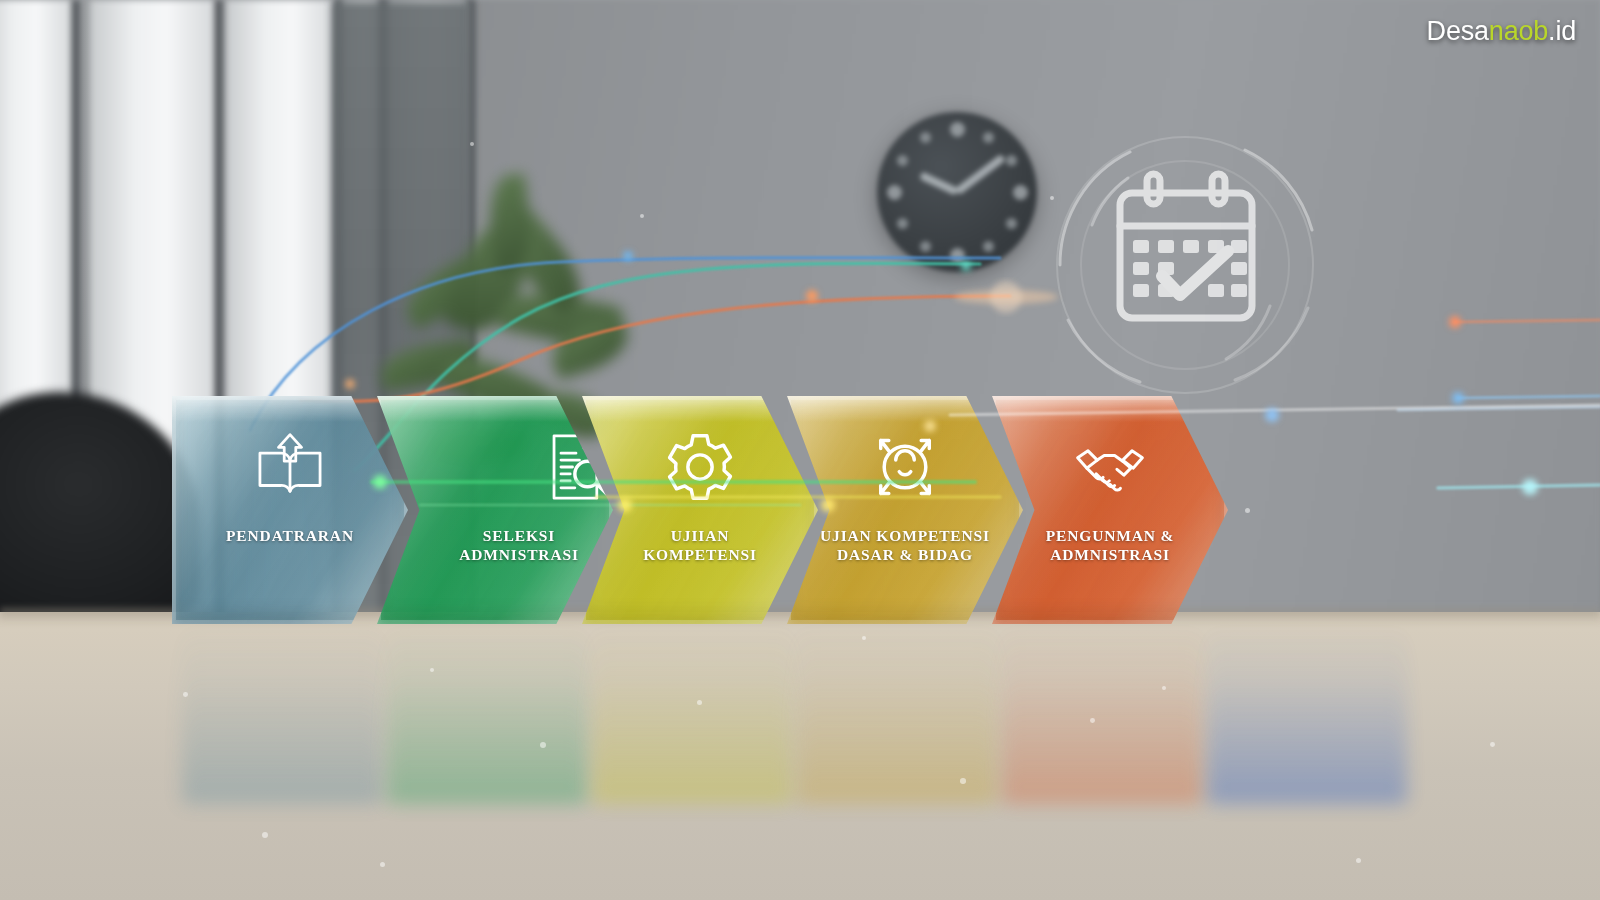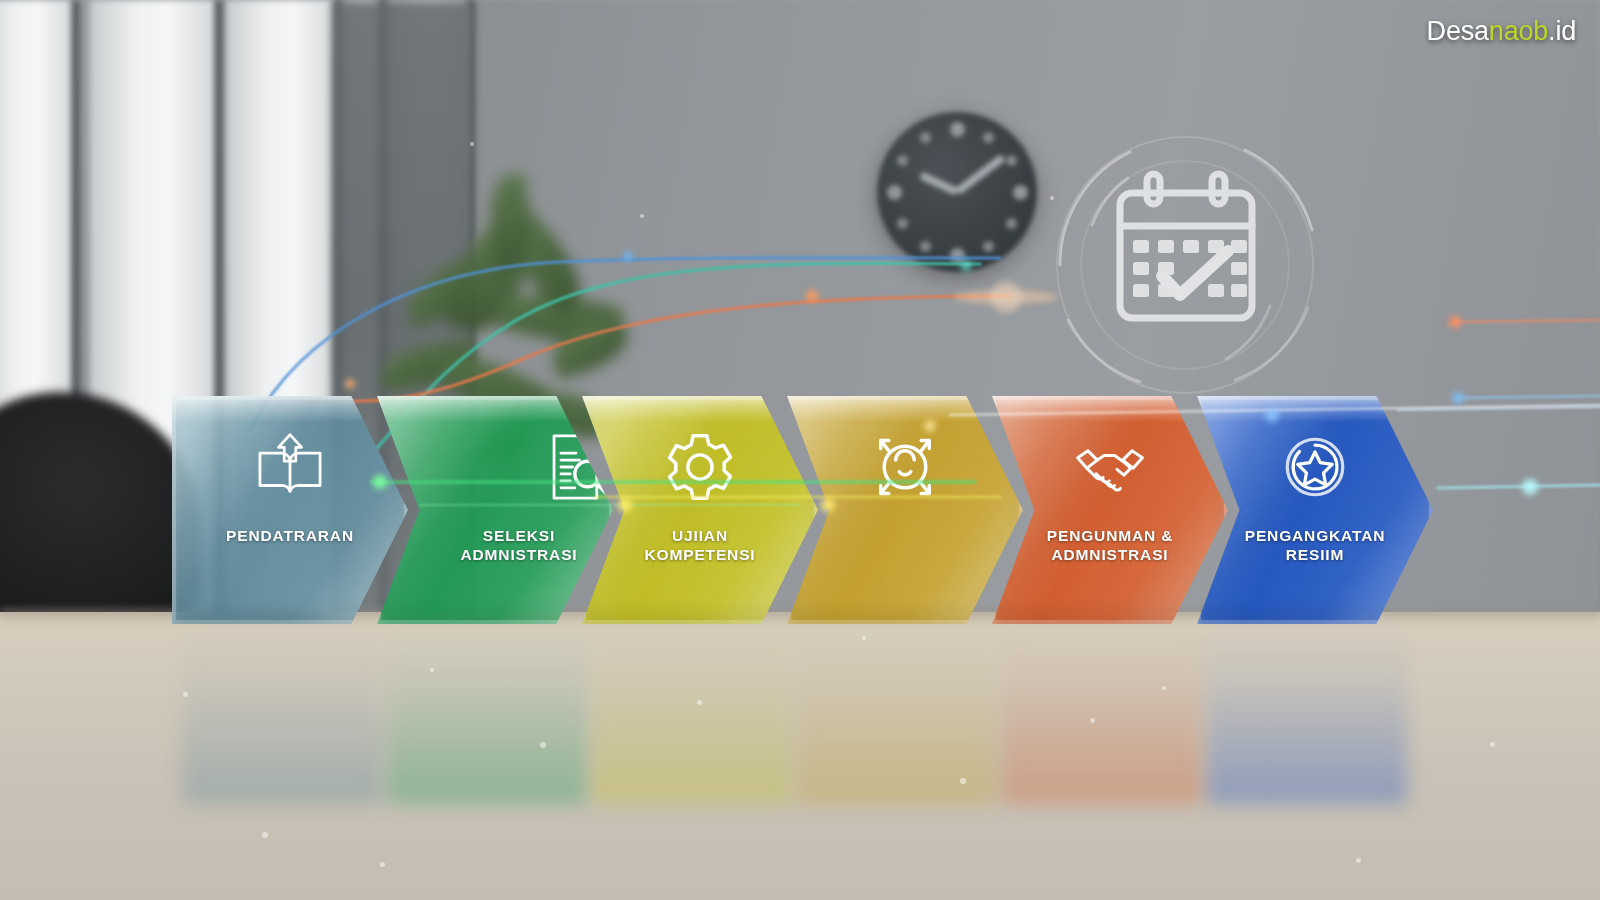--- a/index.html
+++ b/index.html
@@ -84,21 +84,21 @@
     position:absolute; left:0; top:608px; width:1600px; height:14px;
     background:linear-gradient(180deg,rgba(150,143,131,.55),rgba(255,255,255,0));
     filter:blur(3px);
   }
 
   
   .flow { position:absolute; inset:0; pointer-events:none; }
   .flow svg { width:1600px; height:900px; }
 
   
-  .strip { position:absolute; left:0; top:0; width:1600px; height:900px; }
+  .strip { position:absolute; left:0; top:0; width:1600px; height:900px;font-family:Liberation Serif, serif; }
 
   .chev {
     position:absolute; top:396px; width:236px; height:228px;
     clip-path: polygon(0% 0%, 76% 0%, 100% 50%, 76% 100%, 0% 100%, 0% 100%);
     display:flex; flex-direction:column; align-items:center;
     padding-top:34px;
     overflow:hidden;
   }
   .chev.notched {
     clip-path: polygon(0% 0%, 76% 0%, 100% 50%, 76% 100%, 0% 100%, 18% 50%);
@@ -339,20 +339,24 @@
     <svg viewBox="0 0 64 64" fill="none" stroke="#fff" stroke-width="3" stroke-linecap="round" stroke-linejoin="round">
       <circle cx="32" cy="32" r="18"></circle>
       <path d="M24 26 a8 8 0 0 1 16 0"></path>
       <path d="M27 36 a6 6 0 0 0 10 0"></path>
       <path d="M18 18 L11 9 M18 9 h-7 v7"></path>
       <path d="M46 18 L53 9 M46 9 h7 v7"></path>
       <path d="M18 46 L11 55 M18 55 h-7 v-7"></path>
       <path d="M46 46 L53 55 M46 55 h7 v-7"></path>
     </svg>
         </div>
+        <div class="label">
+          <div>UJIAN KOMPETENSI</div>
+          <div>DASAR &amp; BIDAG</div>
+        </div>
       </div>
       <div class="refl" style="left: 1002px; background: linear-gradient(rgba(216, 92, 42, 0.8), rgba(216, 92, 42, 0.133) 70%, transparent);"></div>
       <div class="chev notched" style="left: 992px; width: 236px; z-index: 24; background: linear-gradient(125deg, rgba(234, 133, 88, 0.85) 0%, rgba(216, 92, 42, 0.91) 38%, rgba(216, 92, 42, 0.95) 70%, rgba(234, 133, 88, 0.8) 100%); filter: drop-shadow(rgba(0, 0, 0, 0.22) 0px 10px 16px);">
         <div class="glass"></div>
         <div class="bevel"></div>
         <div class="topsheen"></div>
         <div class="icon">
     <svg viewBox="0 0 64 64" fill="none" stroke="#fff" stroke-width="2.6" stroke-linecap="round" stroke-linejoin="round">
       <path d="M4 24 l9-6 8 8 -9 7 z"></path>
       <path d="M60 24 l-9-6 -8 8 9 7 z"></path>
@@ -363,36 +367,20 @@
       <path d="M26 43 l5 5 a3.4 3.4 0 0 0 5 0"></path>
       <path d="M32 47 l4 4 a3.2 3.2 0 0 0 5-.5"></path>
     </svg>
         </div>
         <div class="label">
           <div>PENGUNMAN &amp;</div>
           <div>ADMNISTRASI</div>
         </div>
       </div>
       <div class="refl" style="left: 1207px; background: linear-gradient(rgba(31, 85, 196, 0.8), rgba(31, 85, 196, 0.133) 70%, transparent);"></div>
-      <div class="chev notched" style="left: 1197px; width: 236px; z-index: 25; background: linear-gradient(125deg, rgba(79, 130, 232, 0.85) 0%, rgba(31, 85, 196, 0.91) 38%, rgba(31, 85, 196, 0.95) 70%, rgba(79, 130, 232, 0.8) 100%); filter: drop-shadow(rgba(0, 0, 0, 0.22) 0px 10px 16px);">
-        <div class="glass"></div>
-        <div class="bevel"></div>
-        <div class="topsheen"></div>
-        <div class="icon">
-    <svg viewBox="0 0 64 64" fill="none" stroke="#fff" stroke-width="2.8" stroke-linecap="round" stroke-linejoin="round">
-      <circle cx="32" cy="32" r="24" stroke-opacity=".8"></circle>
-      <path d="M32 13 a19 19 0 0 1 0 38 a19 19 0 0 1 -13.4 -32.4"></path>
-      <path d="M32 19 l4.6 9.3 10.3 1.5 -7.5 7.3 1.8 10.3 -9.2-4.9 -9.2 4.9 1.8-10.3 -7.5-7.3 10.3-1.5 z"></path>
-    </svg>
-        </div>
-        <div class="label">
-          <div>PENGANGKATAN</div>
-          <div>RESIIM</div>
-        </div>
-      </div>
     </div>
 
   <div class="flow" style="z-index:40;">
     <svg viewBox="0 0 1600 900">
       <g fill="none" stroke-linecap="round" filter="url(#soft)">
         <path d="M372 482 L 975 482" stroke="#49e07e" stroke-width="4" opacity=".55"></path>
         <path d="M420 505 L 800 505" stroke="#8bf0ae" stroke-width="2.5" opacity=".35"></path>
         <path d="M596 497 L 1000 497" stroke="#f2e85a" stroke-width="3.5" opacity=".45"></path>
         <path d="M950 415 L 1600 405" stroke="#ffffff" stroke-width="3" opacity=".45"></path>
         <path d="M1398 410 L 1600 407" stroke="#cfe9ff" stroke-width="3" opacity=".5"></path>

